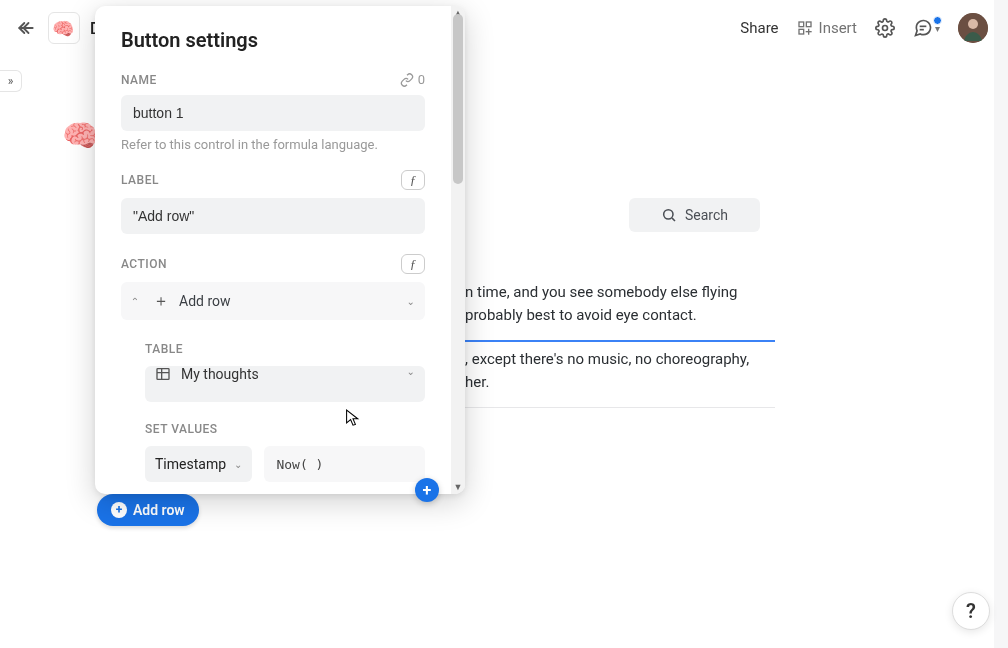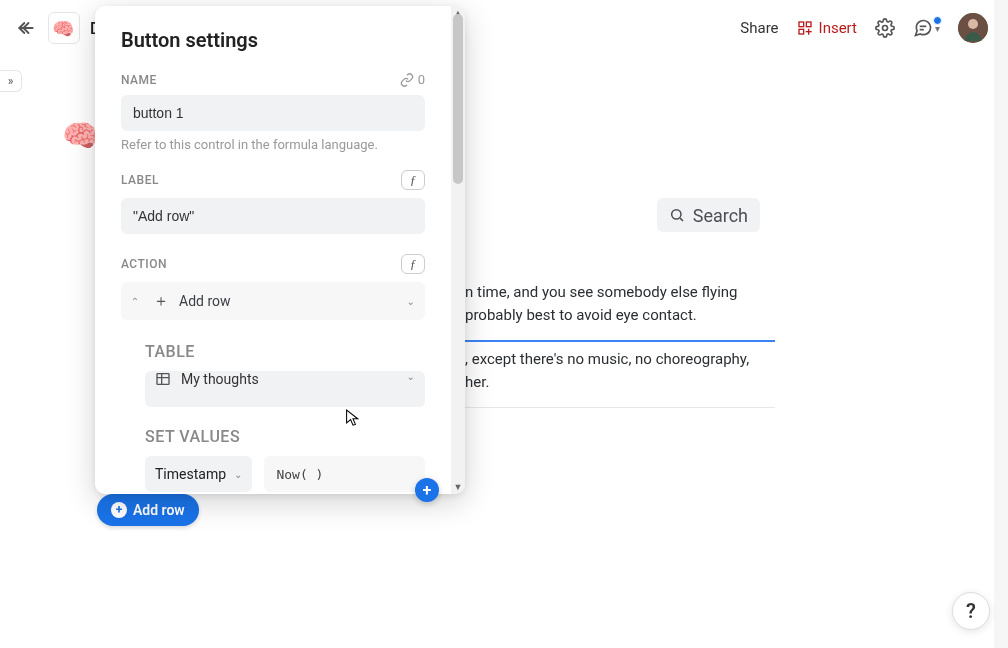--- a/index.html
+++ b/index.html
@@ -32,21 +32,21 @@
     width: 32px; height: 32px;
     border:1px solid #e5e5e5;
     border-radius:6px;
     display:flex;align-items:center;justify-content:center;
     font-size:18px;
   }
   .doc-title-letter { font-size:16px; font-weight:500;}
   .topbar-spacer { flex:1; }
   .topbar-right { display:flex; align-items:center; gap:18px; }
   .share-label { font-size:15px; color:#333; cursor:pointer;}
-  .insert-btn { display:flex; align-items:center; gap:6px; font-size:15px; color:#b91c1c; cursor:pointer;}
+  .insert-btn { display:flex; align-items:center; gap:6px; font-size:15px; color:#737373; cursor:pointer;}
   .gear-icon,.bell-icon { width:20px;height:20px; color:#555; cursor:pointer; display:flex;align-items:center;justify-content:center;}
   .bell-wrap { position:relative; display:flex;align-items:center;}
   .bell-dot { width:9px;height:9px;background:#1a73e8;border-radius:50%;position:absolute;top:-2px;right:-2px;border:1.5px solid #fff;}
   .avatar { width:30px;height:30px;border-radius:50%;background:#7a5c4e;overflow:hidden;cursor:pointer;display:flex;align-items:center;justify-content:center;color:#fff;font-size:12px;}
   .chev-down {font-size:10px;color:#777;}
 
   
   .expander-tab {
     position:absolute; top:70px; left:0;
     background:#fff;border:1px solid #e5e5e5;border-left:none;
@@ -113,21 +113,21 @@
     background:#f7f7f8;border-radius:6px;
     padding:0 10px 0 6px;gap:10px;
     color:#3b3f44;
   }
   .action-caret {font-size:10px;color:#888;width:16px;text-align:center;}
   .action-plus {font-size:16px;color:#555;width:16px;text-align:center;}
   .action-name {flex:1;font-size:14px;}
   .action-drop {font-size:10px;color:#888;}
 
   .sub-section { padding-left:24px; margin-top:22px;}
-  .sub-label { font-size:16px;letter-spacing:0.5px;color:#888;font-weight:500;margin-bottom:10px;}
+  .sub-label { font-size:12px;letter-spacing:0.5px;color:#888;font-weight:500;margin-bottom:10px;}
   .table-select {
     width:100%;height:36px;background:#f1f2f3;border-radius:6px;
     display:flex;align-items:flex-start;padding:0 10px;gap:10px;
     cursor:pointer;
   }
   .table-icon{font-size:14px;color:#555;}
   .table-name{flex:1;font-size:14px;color:#333;}
   .set-values-row {display:flex;gap:12px;align-items:stretch;margin-top:4px;}
   .sv-col-select {
     height:36px;background:#f1f2f3;border-radius:6px;
@@ -153,22 +153,22 @@
     left:40px; top:100px;
     width:920px;
   }
   .brain-emoji {
     position:absolute; left:22px; top:18px;
     font-size:30px;
   }
   .search-btn {
     position:absolute; right:200px; top:98px;
     height:34px;background:#f1f2f3;border-radius:6px;
-    display:flex;align-items:center;gap:8px;padding:0 12px;
-    color:#4b4f55;font-size:18px;cursor:pointer;
+    display:flex;align-items:center;gap:8px;padding:0 32px;
+    color:#4b4f55;font-size:14px;cursor:pointer;
   }
   .doc-snippet {
     position:absolute; left:465px; top:275px;
     width:310px; color:#2b2f33; font-size:15px; line-height:1.5;
   }
   .doc-snippet p { border-bottom:2px solid #3b82f6; padding:6px 0 14px;}
   .doc-snippet p:last-child{border-bottom:1px solid #e7e7e9;}
 
   
   .add-row-pill {

